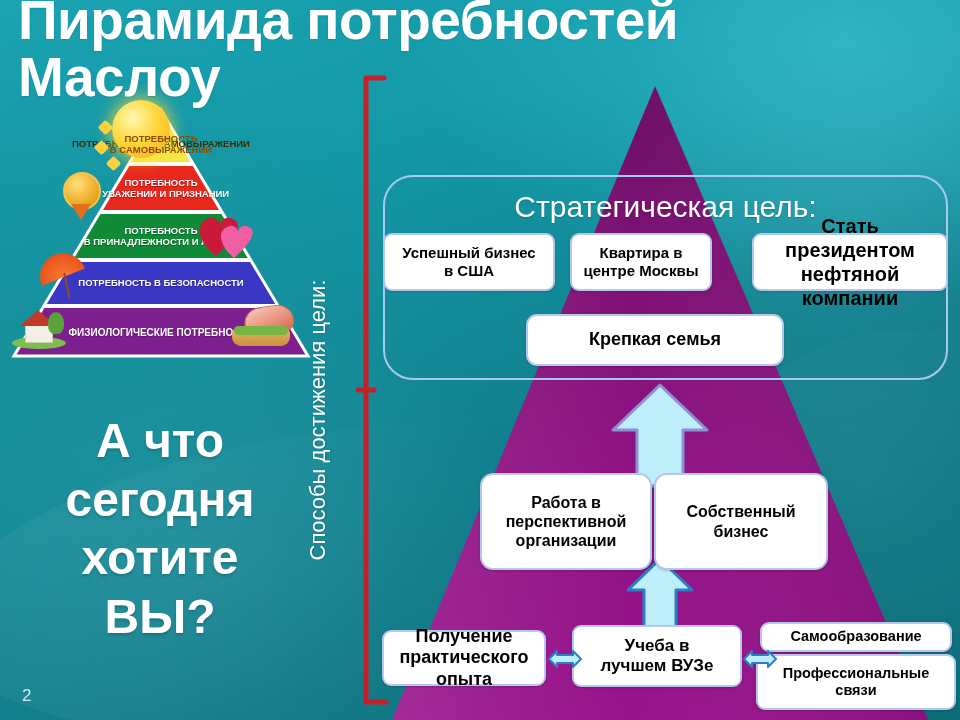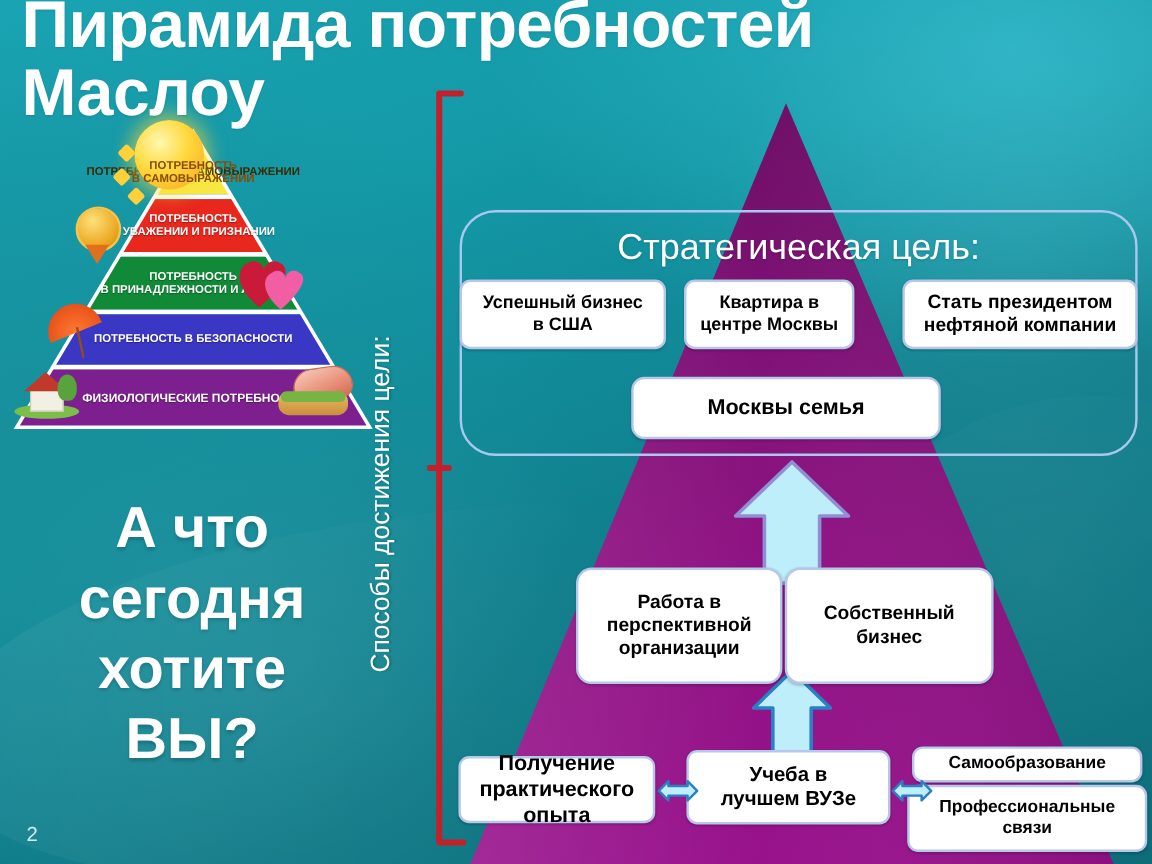--- a/index.html
+++ b/index.html
@@ -243,24 +243,24 @@
 
   <div id="goalpanel"></div>
   <div id="goaltitle">Стратегическая цель:</div>
 
   <div class="wbox" style="left:383px;top:233px;width:172px;height:58px;font-size:15px;white-space:pre-line;">Успешный бизнес
 в США</div>
 
   <div class="wbox" style="left:570px;top:233px;width:142px;height:58px;font-size:15px;white-space:pre-line;">Квартира в
 центре Москвы</div>
 
-  <div class="wbox" style="left:752px;top:233px;width:196px;height:58px;font-size:16px;white-space:pre-line;">Стать президентом
+  <div class="wbox" style="left:752px;top:233px;width:196px;height:58px;font-size:20px;white-space:pre-line;">Стать президентом
 нефтяной компании</div>
 
-  <div class="wbox" style="left:526px;top:314px;width:258px;height:52px;font-size:18px;border-radius:11px;">Москвы семья</div>
+  <div class="wbox" style="left:526px;top:314px;width:258px;height:52px;font-size:18px;border-radius:11px;">Крепкая семья</div>
 
   <svg class="uparrow" style="left:608px;top:382px;width:104px;height:106px;" viewBox="0 0 104 106">
     <polygon points="52,3 99,48 75,48 75,104 29,104 29,48 5,48" fill="#bdeefa" stroke="#8f8fd6" stroke-width="3" stroke-linejoin="round"></polygon>
   </svg>
 
   <div class="wbox" style="left:480px;top:473px;width:172px;height:97px;font-size:16px;white-space:pre-line;border-radius:13px;">Работа в
 перспективной
 организации</div>
 
   <div class="wbox" style="left:654px;top:473px;width:174px;height:97px;font-size:16px;white-space:pre-line;border-radius:13px;">Собственный

